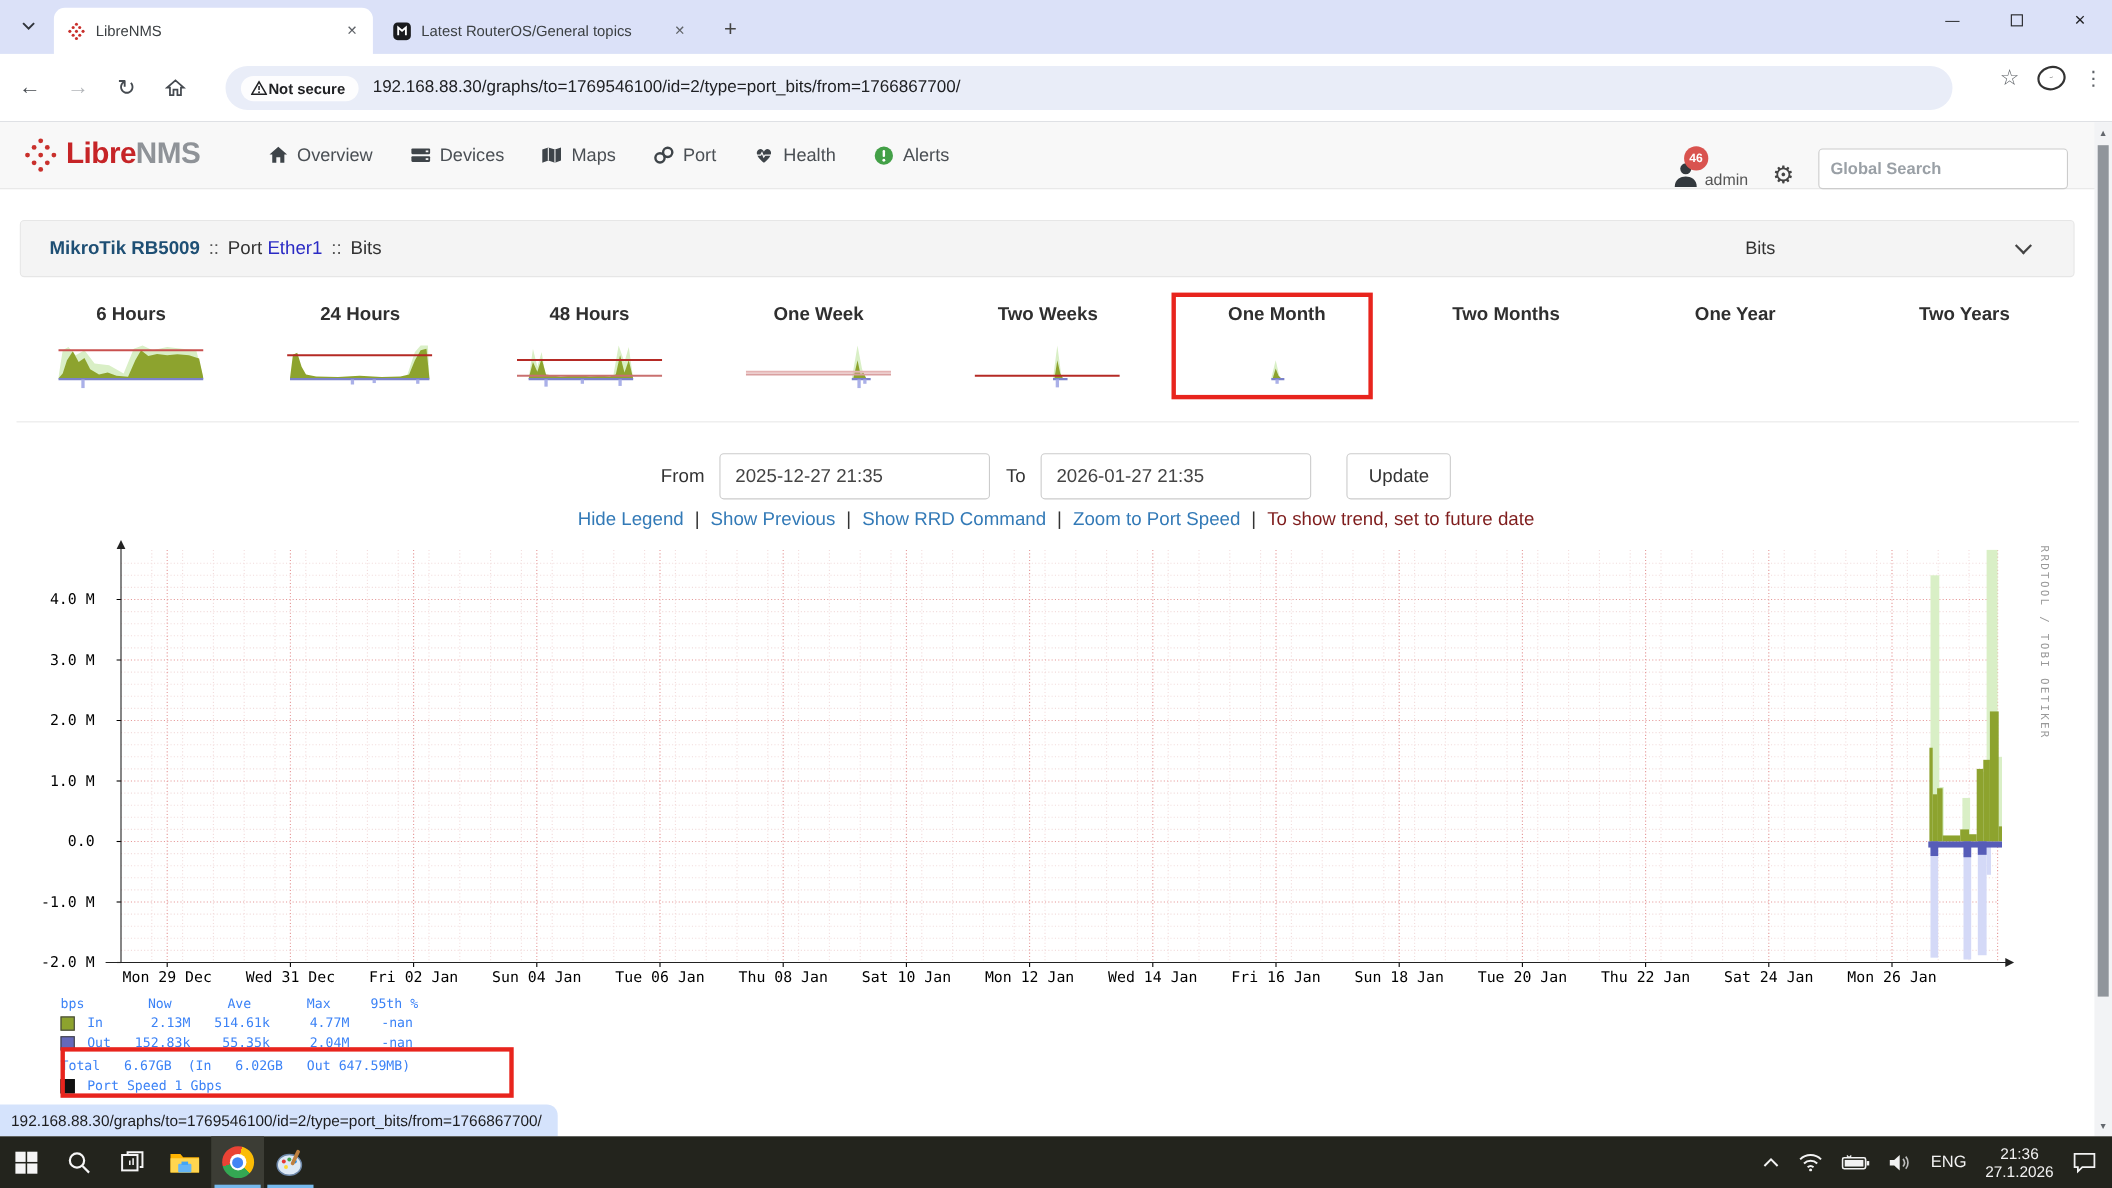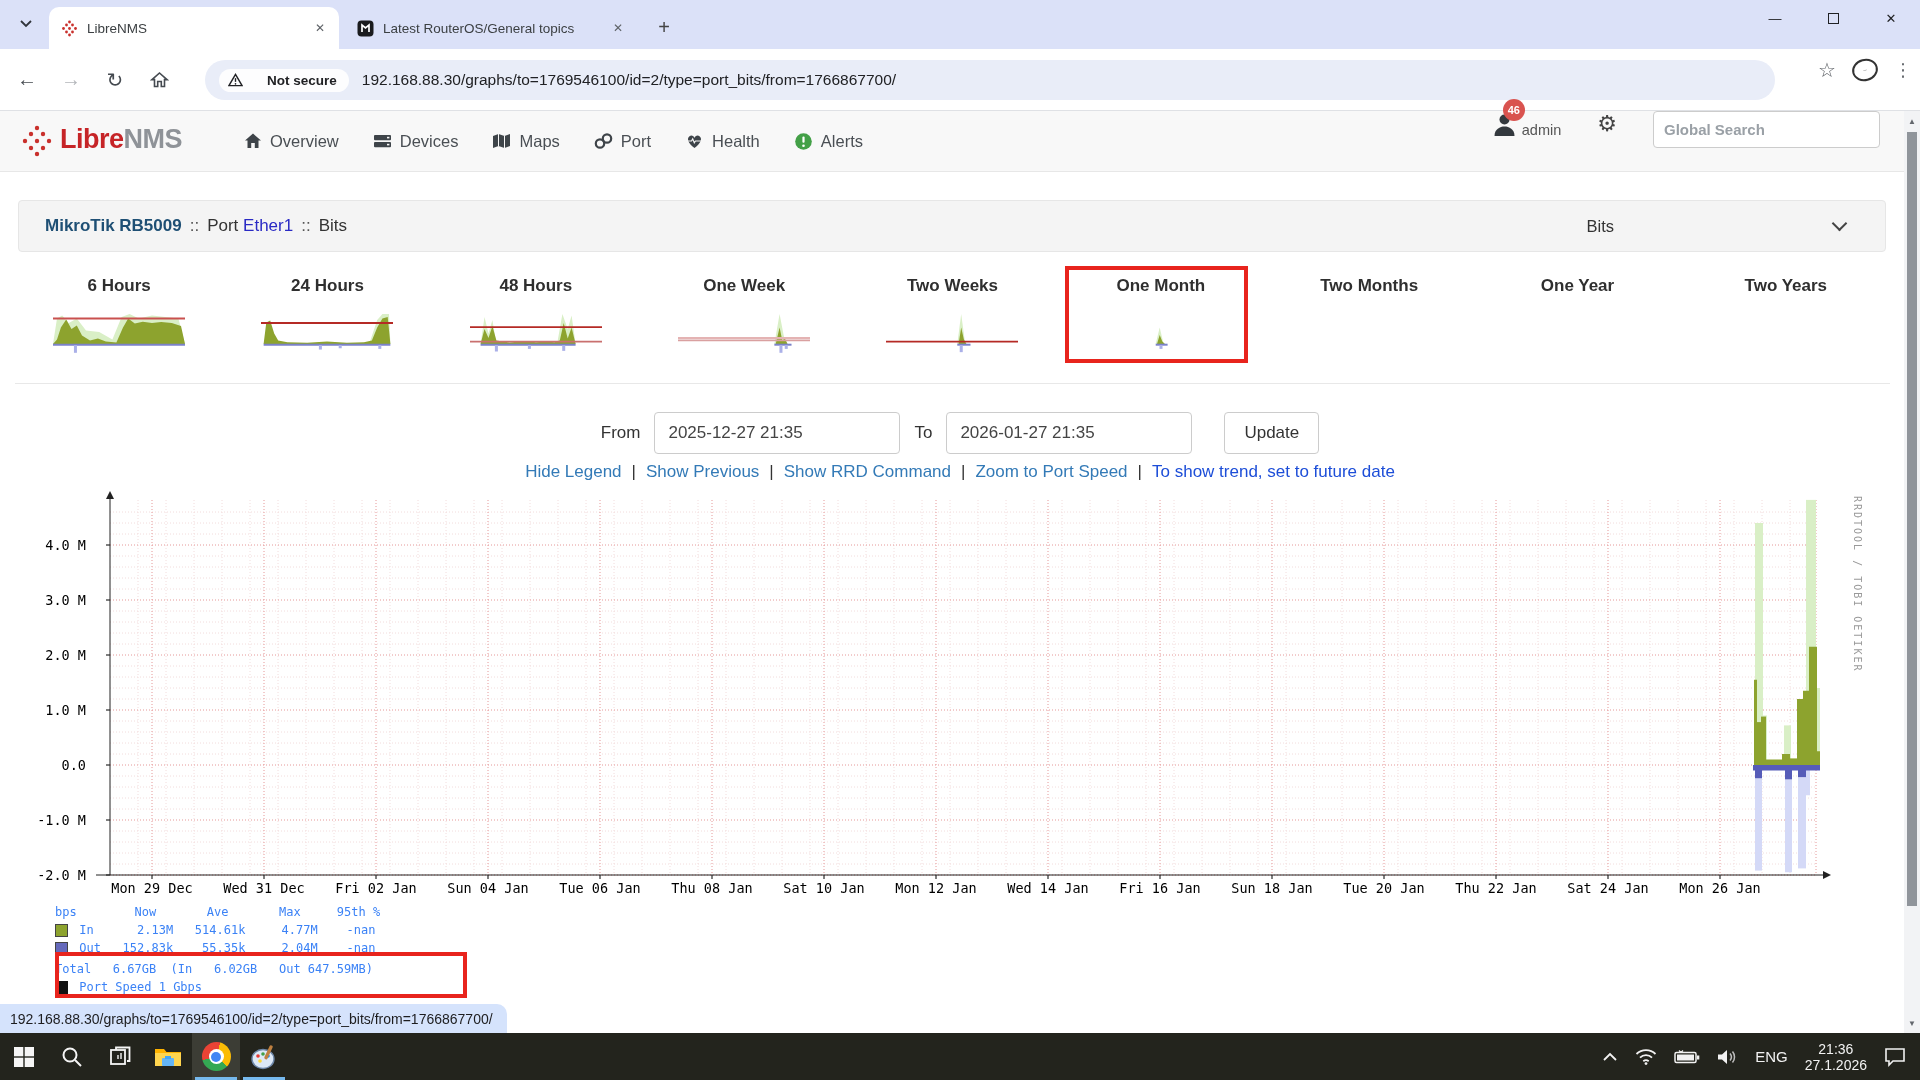--- a/index.html
+++ b/index.html
@@ -17,36 +17,36 @@
   .newtab { position:absolute; left:650px; top:13px; width:28px; height:28px; font-size:20px; color:#444; display:flex; align-items:center; justify-content:center; }
   .winbtns { position:absolute; right:0; top:0; height:36px; display:flex; }
   .winbtn { width:58px; height:36px; display:flex; align-items:center; justify-content:center; color:#202124; font-size:13px; }
   .winbtn.close-btn { }
   .maxglyph { width:11px; height:11px; border:1.3px solid #202124; }
 
   #toolbar { position:absolute; left:0; top:49px; width:1920px; height:62px; background:#fff; border-bottom:1px solid #dfe1e5; display:flex; align-items:center; }
   .navbtn { width:34px; height:34px; margin-left:10px; display:flex; align-items:center; justify-content:center; font-size:20px; color:#454a50; }
   .navbtn.disabled { color:#b3b6ba; }
   #omnibox { position:absolute; left:205px; top:60px; width:1570px; height:40px; background:#e9edf8; border-radius:20px; display:flex; align-items:center; padding:0 14px; }
-  #notsecure { display:flex; align-items:center; gap:24px; background:#fdfdfe; border-radius:13px; padding:4px 12px 4px 9px; font-size:13.5px; color:#202124; font-weight:bold; }
+  #notsecure { display:flex; align-items:center; gap:1px; background:#fdfdfe; border-radius:13px; padding:4px 12px 4px 9px; font-size:13.5px; color:#202124; font-weight:bold; }
   #urltext { margin-left:13px; font-size:15.5px; color:#202124; }
   .omni-right { position:absolute; right:8px; top:58px; display:flex; align-items:center; gap:16px; }
   .star { font-size:20px; color:#5f6368; }
   .ext-badge { width:26px; height:22px; border:2px solid #333; border-radius:50%; transform:rotate(-15deg); display:flex; align-items:center; justify-content:center; font-size:6px; color:#333; }
   .kebab { font-size:18px; color:#5f6368; letter-spacing:0; }
 
   
   #lnms-nav { position:absolute; left:0; top:111px; width:1920px; height:61px; background:#f8f8f8; border-bottom:1px solid #e7e7e7; display:flex; align-items:center; }
   #brand { display:flex; align-items:flex-start; margin-left:20px; }
   #brand .brand-libre { font-size:27px; font-weight:bold; color:#c62427; margin-left:6px; letter-spacing:-0.5px;}
   #brand .brand-nms { font-size:27px; font-weight:bold; color:#8f9398; letter-spacing:-0.5px;}
   .nav-items { display:flex; align-items:center; margin-left:62px; gap:34px; }
   .nav-item { display:flex; align-items:center; gap:8px; font-size:16.5px; color:#4a4f54; cursor:pointer; }
   .nav-item svg { display:block; }
-  #nav-right { position:absolute; right:40px; top:111px; height:61px; display:flex; align-items:flex-start; gap:36px; }
+  #nav-right { position:absolute; right:40px; top:111px; height:61px; display:flex; align-items:flex-end; gap:22px; }
   #user-chip { position:relative; display:flex; align-items:end; gap:4px; }
   #user-badge { position:absolute; left:12px; top:-12px; background:#d9534f; color:#fff; border-radius:50%; width:22px; height:22px; font-size:11px; font-weight:bold; display:flex; align-items:center; justify-content:center; }
   #user-name { font-size:14.5px; color:#555; }
   #gear { font-size:22px; color:#444; }
   #global-search { width:227px; height:37px; border:1px solid #ccc; border-radius:4px; padding:0 10px; font-size:15px; color:#333; font-family:"Liberation Sans",sans-serif; background:#fff;font-weight:bold; }
   #global-search::placeholder { color:#9aa0a6; }
 
   
   #crumb { position:absolute; left:18px; top:200px; width:1868px; height:52px; background:#f4f4f4; border:1px solid #e6e6e6; border-radius:4px; display:flex; align-items:center; padding:0 26px; font-size:17px; color:#333; }
   .crumb-device { color:#1e4f74; font-weight:bold; }
@@ -66,21 +66,21 @@
   
   #controls { position:absolute; left:0; top:410px; width:1920px; height:46px; display:flex; align-items:center; justify-content:center; gap:14px; }
   .ctrl-label { font-size:17px; color:#333; }
   .ctrl-input { width:246px; height:42px; border:1px solid #ccc; border-radius:4px; padding:0 13px; font-size:17px; color:#444; font-family:"Liberation Sans",sans-serif; }
   #update-btn { height:42px; margin-left:18px; padding:0 19px; background:#fff; border:1px solid #ccc; border-radius:4px; font-size:17px; color:#333; font-family:"Liberation Sans",sans-serif; }
 
   
   #graph-links { position:absolute; left:0; top:462px; width:1920px; display:flex; justify-content:center; gap:10px; font-size:17px; }
   #graph-links a { color:#337ab7; text-decoration:none; cursor:pointer; }
   #graph-links .sep { color:#333; }
-  #graph-links .note { color:#1d4ed8; }
+  #graph-links .note { color:#7f1d1d; }
 
   
   #graph-wrap { position:absolute; left:0; top:486px; width:1920px; height:424px; }
   #chart-svg { position:absolute; left:0; top:0; }
   #watermark { position:absolute; left:1852px; top:10px; writing-mode:vertical-rl; font-family:"DejaVu Sans Mono",monospace; font-size:10px; letter-spacing:2px; color:#999; }
 
   
   #legend { position:absolute; left:55px; top:903px; font-family:"DejaVu Sans Mono",monospace; font-size:12px; color:#3b82f6; }
   .legrow { height:18px; display:flex; align-items:center; white-space:pre; }
   .legrow.gap { margin-top:3px; }

